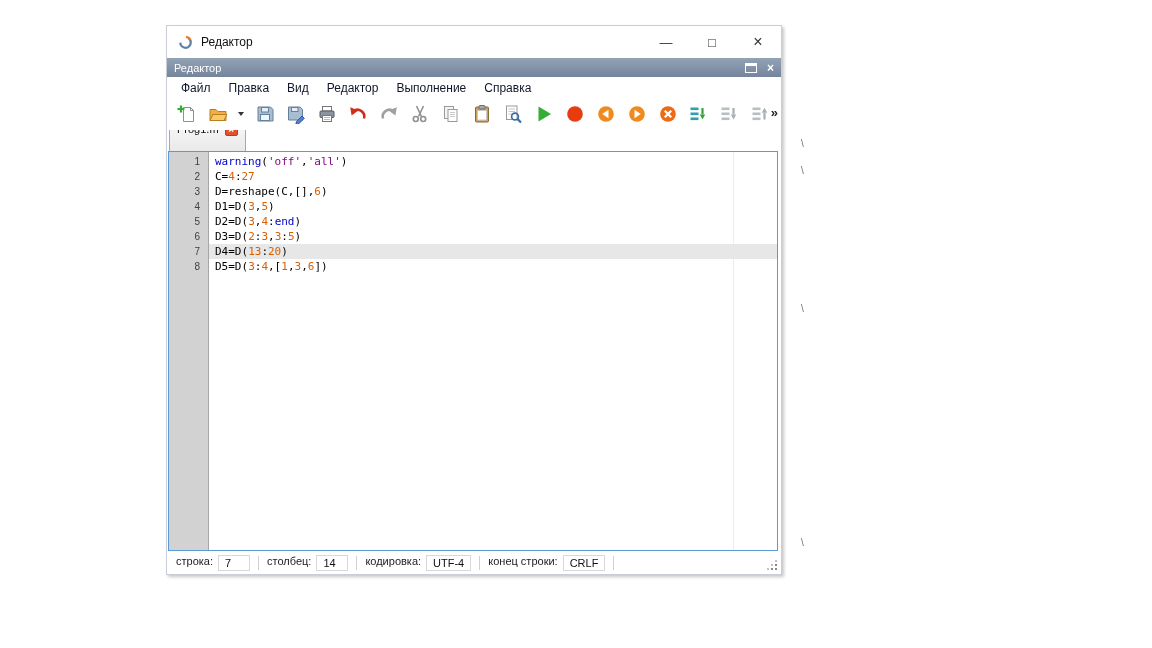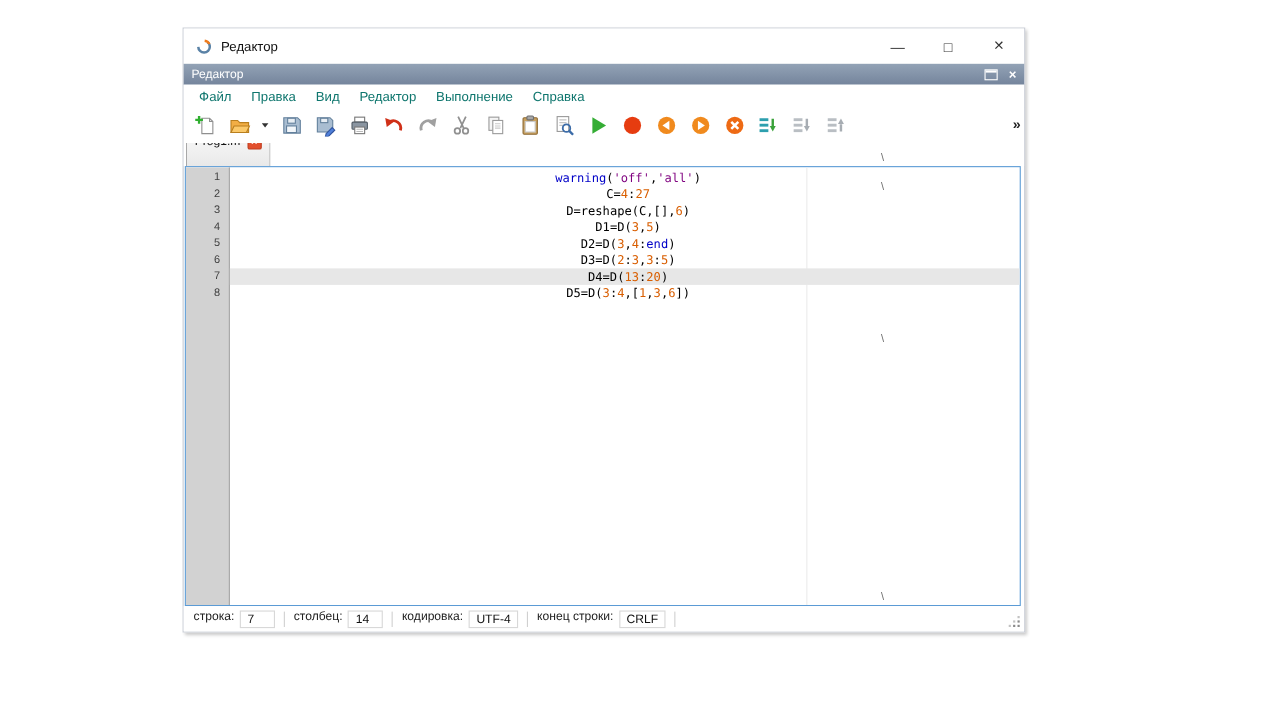--- a/index.html
+++ b/index.html
@@ -1,37 +1,37 @@
 <!DOCTYPE html>
 <html><head>
 <meta charset="utf-8">
 <style>
   html,body{margin:0;padding:0;background:#fff;}
   .screen{position:relative;width:1152px;height:648px;background:#ffffff;overflow:hidden;
           font-family:"Liberation Sans",sans-serif;}
-  .window{position:absolute;left:166px;top:25px;width:766px;height:550px;background:#fff;
+  .window{position:absolute;left:166px;top:25px;width:616px;height:550px;background:#fff;
           border:1px solid #c9ced6;box-shadow:2px 2px 3px rgba(0,0,0,.22);
           display:flex;flex-direction:column;box-sizing:border-box;}
   
   .titlebar{height:32px;min-height:32px;display:flex;align-items:center;padding-left:11px;background:#fff;}
   .logo svg{width:15px;height:15px;display:block;}
   .title{margin-left:8px;font-size:12px;color:#111;}
   .win-controls{margin-left:auto;display:flex;height:100%;}
   .wc{width:46px;display:flex;align-items:center;justify-content:center;font-size:13px;color:#333;cursor:default;}
   .wc.close{font-size:16px;}
   
   .dockbar{height:19px;min-height:19px;display:flex;align-items:center;
            background:linear-gradient(#93a3b6,#74849c);color:#fff;font-size:11px;padding:0 7px;}
   .dock-icons{margin-left:auto;display:flex;align-items:center;gap:10px;}
   .float-box{width:10px;height:8px;border:1px solid #fff;position:relative;display:inline-block;}
   .float-box::before{content:"";position:absolute;left:0;top:0;right:0;height:2px;background:#fff;}
   .dock-close{font-size:12px;font-weight:bold;line-height:1;}
   
   .menubar{height:21px;min-height:21px;display:flex;align-items:center;padding-left:5px;
-           font-size:12px;color:#0f766e;background:#fff;text-align:right;}
+           font-size:12px;color:#0f172a;background:#fff;text-align:right;}
   .menu-item{padding:2px 9px;}
   
   .toolbar{height:32px;min-height:32px;display:flex;align-items:center;position:relative;background:#fff;}
   .tools{display:flex;align-items:center;gap:4px;padding-left:6px;flex:1;}
   .tool-btn{width:27px;height:26px;display:flex;align-items:center;justify-content:center;border-radius:2px;}
   .tool-btn.small{width:12px;}
   .tool-icon, .tool-icon svg{width:20px;height:20px;display:block;}
   .tool-btn.small .tool-icon, .tool-btn.small .tool-icon svg{width:8px;}
   .overflow{position:absolute;right:3px;top:7px;font-size:13px;font-weight:bold;color:#222;}
   
@@ -43,21 +43,21 @@
              color:#fff;font-size:10px;line-height:11px;text-align:center;font-weight:bold;box-sizing:border-box;}
   
   .editor{flex:1;position:relative;margin:0 3px 0 1px;border:1px solid #5b9bd5;background:#fff;overflow:hidden;}
   .gutter-bg{position:absolute;left:0;top:0;bottom:0;width:39px;background:#d2d2d2;border-right:1px solid #a6a6a6;}
   .edge-line{position:absolute;left:564px;top:0;bottom:0;width:1px;background:#ececec;}
   .lines{position:relative;padding-top:2px;}
   .line{display:flex;height:15px;}
   .num{width:40px;min-width:40px;padding-right:9px;box-sizing:border-box;text-align:right;
        font-size:10px;line-height:15px;color:#3f3f3f;}
   .code{flex:1;padding-left:6px;font-family:"DejaVu Sans Mono",monospace;font-size:11px;
-        line-height:15px;white-space:pre;color:#000;text-align:center;}
+        line-height:15px;white-space:pre;color:#000;}
   .line.current .code{background:#e7e7e7;}
   .tk-pl{color:#000;}
   .tk-kw{color:#0000c8;}
   .tk-str{color:#7f007f;}
   .tk-num{color:#d95e00;}
   
   .statusbar{height:23px;min-height:23px;display:flex;align-items:center;padding-left:9px;
              font-size:11px;color:#222;background:#fff;position:relative;}
   .status-fields{display:flex;align-items:center;}
   .status-field{display:flex;}

